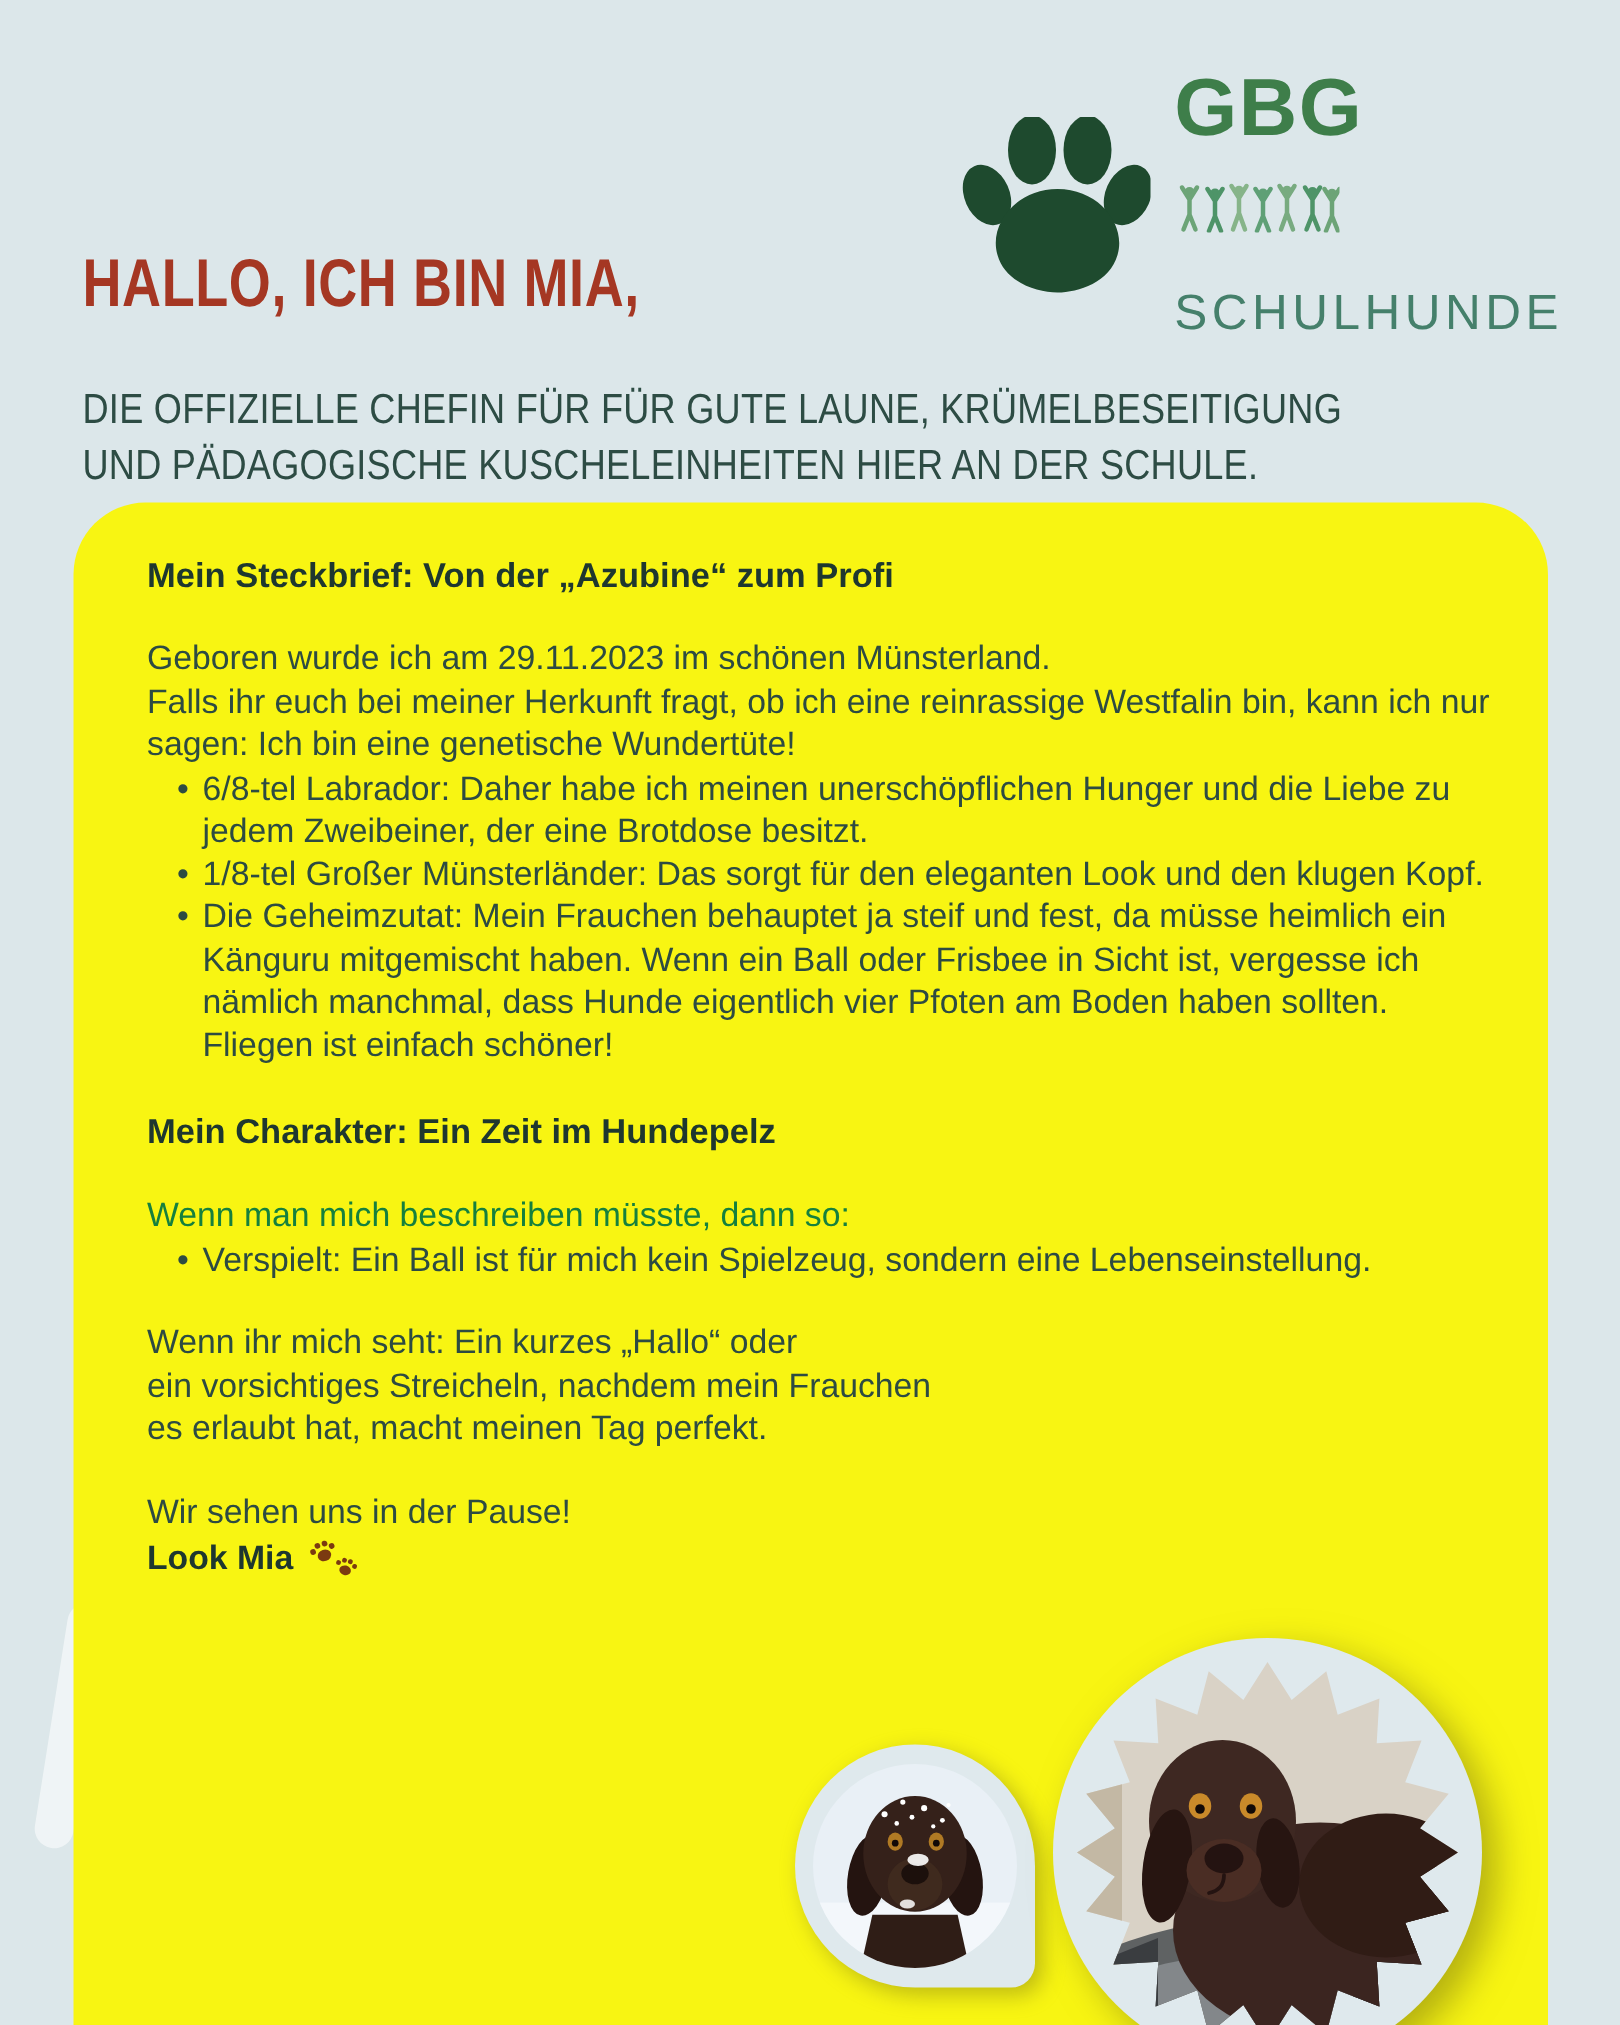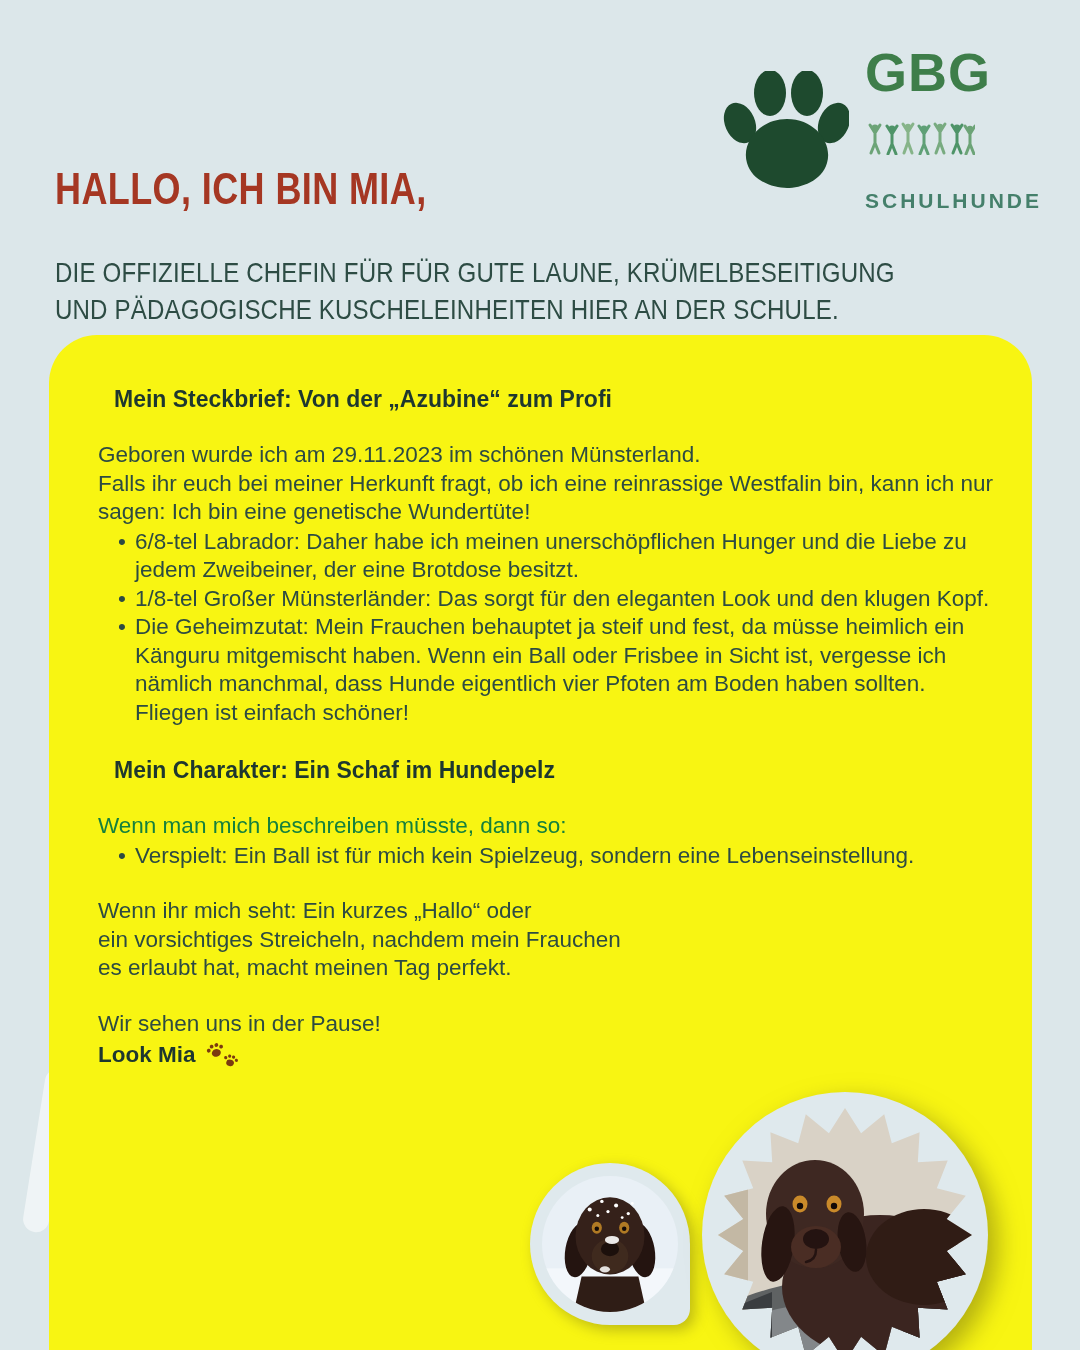--- a/index.html
+++ b/index.html
@@ -9,42 +9,42 @@
     font-family:"Liberation Sans","DejaVu Sans",sans-serif;
     -webkit-font-smoothing:antialiased;
   }
   .pre{white-space:pre-line;}
 
   
   .logo{position:absolute;top:48px;right:38px;display:flex;align-items:center;gap:16px;}
   .logo-text{display:flex;flex-direction:column;align-items:flex-start;gap:32px;}
   .logo-brand{font-size:54px;font-weight:bold;color:#3e7e4a;line-height:0.9;letter-spacing:1px;}
   .logo-figures{margin-top:-10px;margin-left:2px;}
-  .logo-sub{font-size:21px;color:#45806b;letter-spacing:3px;margin-top:2px;font-weight:700;}
+  .logo-sub{font-size:33px;color:#45806b;letter-spacing:3px;margin-top:2px;font-weight:400;}
 
   
   .title{
     position:absolute;left:55px;top:163px;
     font-size:45px;font-weight:bold;color:#a53723;letter-spacing:.5px;
     transform:scaleX(.80);transform-origin:0 0;white-space:nowrap;
   }
   .subtitle{
     position:absolute;left:55px;top:254px;
     font-size:28px;color:#2d4c44;line-height:1.33;letter-spacing:.2px;
     transform:scaleX(.86);transform-origin:0 0;width:1150px;
   }
 
   
   .card{
     position:absolute;left:49px;top:335px;width:983px;height:1015px;
     background:#f8f512;border-radius:48px 48px 0 0;
     box-sizing:border-box;padding:33px 34px 0 49px;
     color:#2d4b42;font-size:22.5px;line-height:28.5px;
   }
-  .card h3{margin:16px;font-size:23px;line-height:30px;font-weight:bold;color:#1e372f;}
+  .card h3{margin:0;font-size:23px;line-height:30px;font-weight:bold;color:#1e372f;}
   .card .h2gap{margin-top:28px;}
   .card p{margin:0;}
   .card .m27{margin-top:27px;}
   .card .m34{margin-top:34px;}
   .card ul{margin:1px 0 0 0;padding:0;list-style:none;}
   .card li{position:relative;padding-left:37px;}
   .card li::before{content:"•";position:absolute;left:20px;top:0;color:#2d4b42;}
   .bold-line{font-weight:normal;color:#15803d;}
   .signature{margin-top:2px;display:flex;align-items:center;gap:8px;font-weight:bold;color:#1e372f;}
 
@@ -128,21 +128,21 @@
 
   <p class="pre m27">Geboren wurde ich am 29.11.2023 im schönen Münsterland.
 Falls ihr euch bei meiner Herkunft fragt, ob ich eine reinrassige Westfalin bin, kann ich nur sagen: Ich bin eine genetische Wundertüte!</p>
 
   <ul>
     <li class="pre">6/8-tel Labrador: Daher habe ich meinen unerschöpflichen Hunger und die Liebe zu jedem Zweibeiner, der eine Brotdose besitzt.</li>
     <li class="pre">1/8-tel Großer Münsterländer: Das sorgt für den eleganten Look und den klugen Kopf.</li>
     <li class="pre">Die Geheimzutat: Mein Frauchen behauptet ja steif und fest, da müsse heimlich ein Känguru mitgemischt haben. Wenn ein Ball oder Frisbee in Sicht ist, vergesse ich nämlich manchmal, dass Hunde eigentlich vier Pfoten am Boden haben sollten. Fliegen ist einfach schöner!</li>
   </ul>
 
-  <h3 class="h2gap">Mein Charakter: Ein Schaf im Hundepelz</h3>
+  <h3 class="h2gap">Mein Charakter: Ein Zeit im Hundepelz</h3>
 
   <p class="bold-line m27">Wenn man mich beschreiben müsste, dann so:</p>
 
   <ul>
     <li class="pre">Verspielt: Ein Ball ist für mich kein Spielzeug, sondern eine Lebenseinstellung.</li>
   </ul>
 
 
   <p class="pre m27">Wenn ihr mich seht: Ein kurzes „Hallo“ oder
 ein vorsichtiges Streicheln, nachdem mein Frauchen

